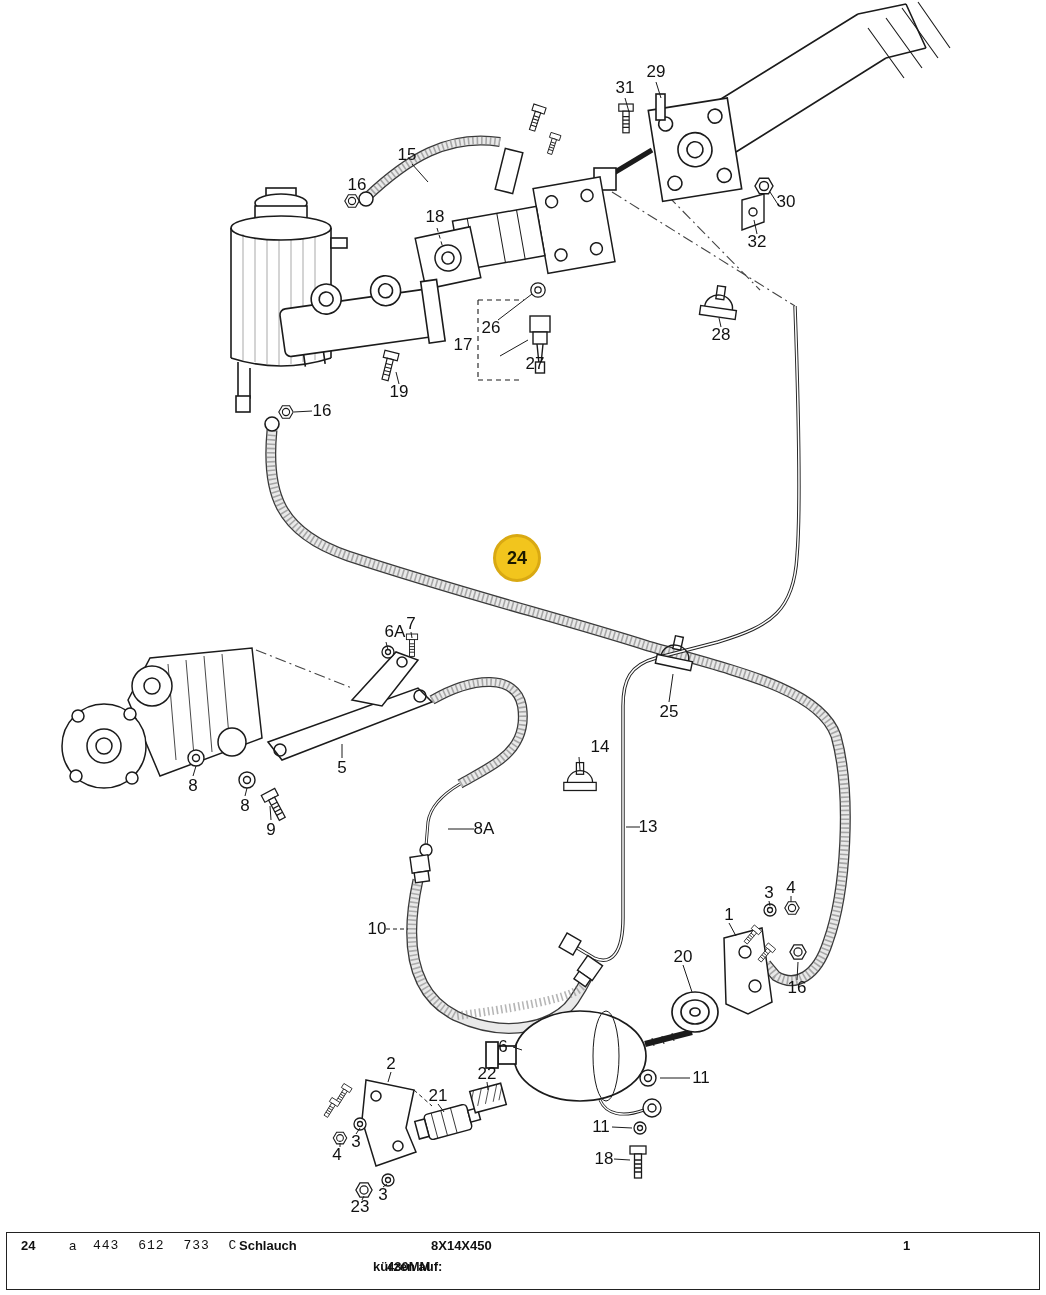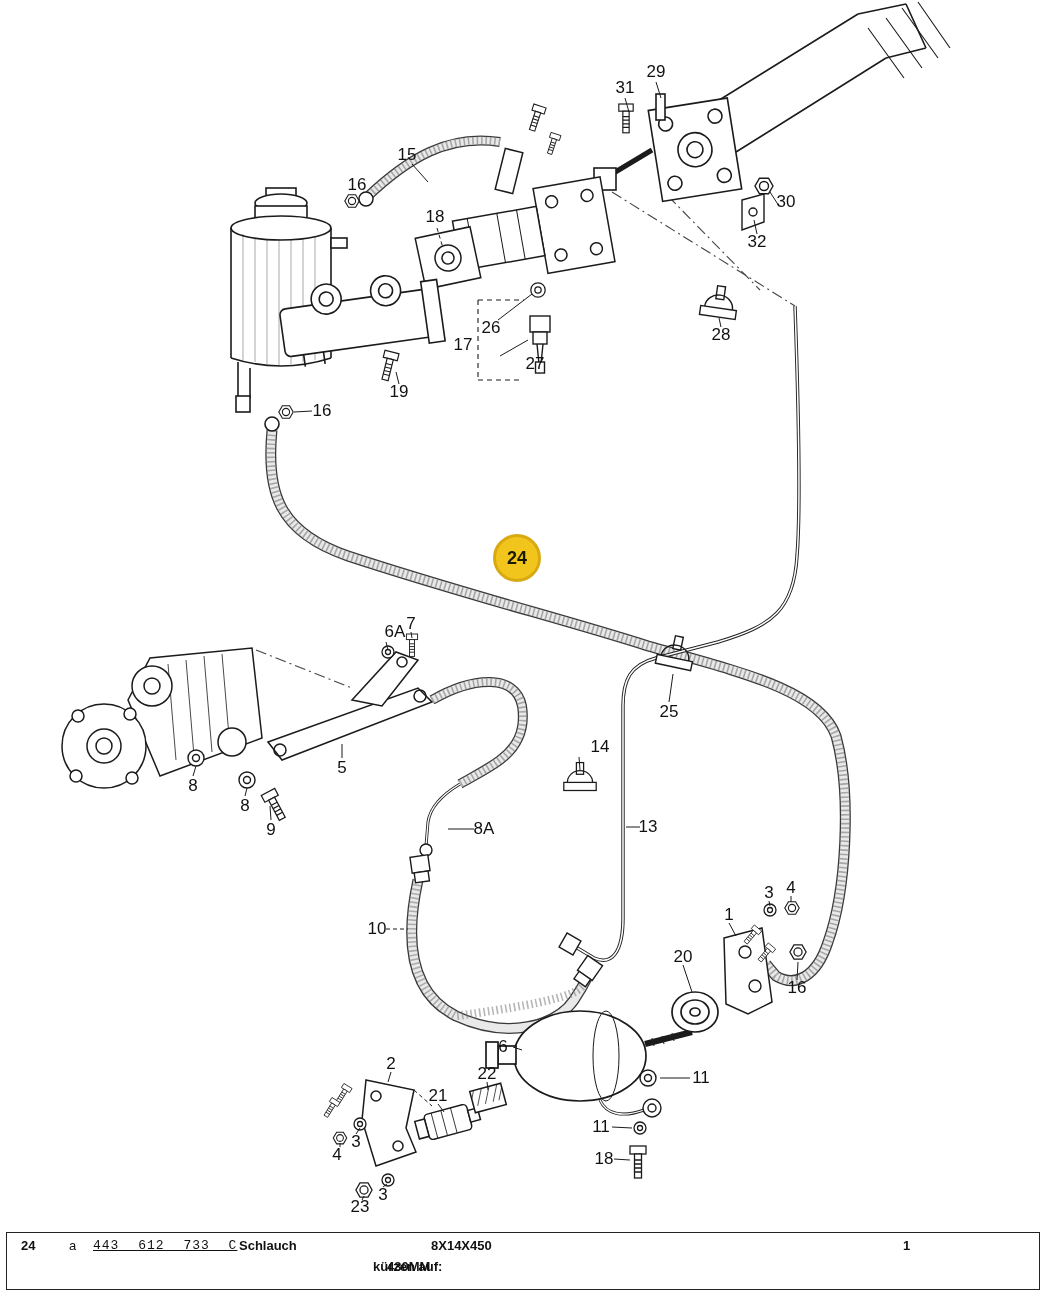--- a/index.html
+++ b/index.html
@@ -10,21 +10,21 @@
   .callout{position:absolute;transform:translate(-50%,-50%);font:400 17px "Liberation Sans",sans-serif;
            color:#111;white-space:nowrap;}
   .callout.highlighted{width:42px;height:42px;border-radius:50%;display:flex;align-items:center;
            justify-content:center;font-weight:700;font-size:18px;}
   
   #footer{position:absolute;left:6px;right:6px;bottom:5px;height:56px;border:1.6px solid #222;
           background:#fff;font:bold 13px "Liberation Sans",sans-serif;color:#111;}
   #footer span{position:absolute;white-space:nowrap;}
   .f-item{left:14px;top:5px;}
   .f-code{left:62px;top:5px;font-weight:400;}
-  .f-pn{left:86px;top:5px;word-spacing:10px;letter-spacing:1px;font-weight:400;font-family:"Liberation Mono","DejaVu Sans Mono",monospace;text-decoration:underline;}
+  .f-pn{left:86px;top:5px;word-spacing:10px;letter-spacing:1px;font-weight:400;font-family:"Liberation Mono","DejaVu Sans Mono",monospace;}
   .f-desc{left:232px;top:5px;}
   .f-remark{left:424px;top:5px;}
   .f-qty{left:896px;top:5px;}
   .f-note{left:366px;top:26px;}
   .f-note-val{position:static !important;margin-left:14px;}
 </style>
 </head>
 <body>
 
 <div id="page">

